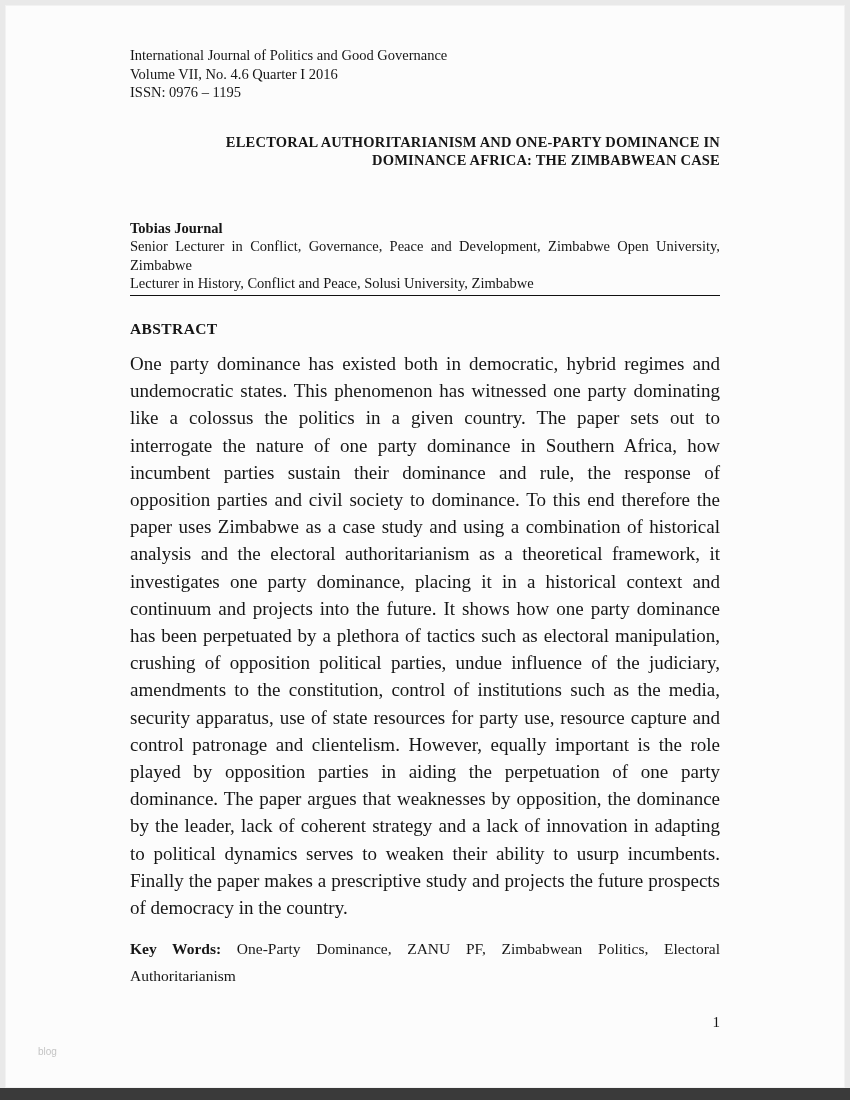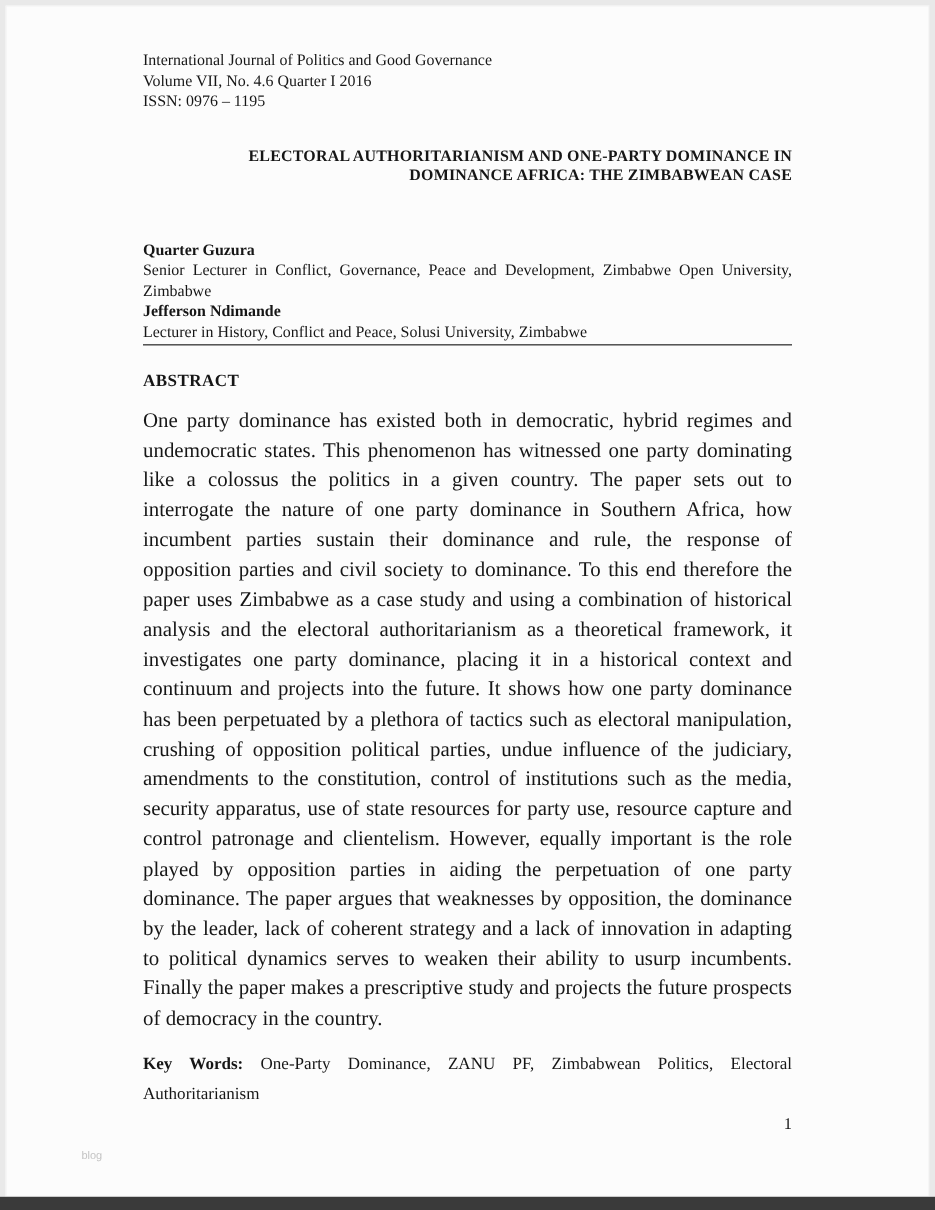--- a/index.html
+++ b/index.html
@@ -79,21 +79,20 @@
     text-align: right;
     font-size: 15px;
   }
   .watermark {
     position: absolute;
     left: 33px;
     top: 1041px;
     font-family: "Liberation Sans", "DejaVu Sans", sans-serif;
     font-size: 10px;
     color: #c4c4c4;
-    margin-left: 36px;
   }
   .footer-bar {
     position: absolute;
     left: 0;
     bottom: 0;
     width: 850px;
     height: 12px;
     background: #3a3a3a;
   }
 </style>
@@ -108,23 +107,22 @@
       <div>Volume VII, No. 4.6 Quarter I 2016</div>
       <div>ISSN: 0976 – 1195</div>
     </div>
 
     <div class="paper-title">
       <div>ELECTORAL AUTHORITARIANISM AND ONE-PARTY DOMINANCE IN</div>
       <div>DOMINANCE AFRICA: THE ZIMBABWEAN CASE</div>
     </div>
 
     <div class="authors">
-      <div class="author-name">Quarter Guzura</div>
+      <div class="author-name">Tobias Journal</div>
       <div class="author-affiliation">Senior Lecturer in Conflict, Governance, Peace and Development, Zimbabwe Open University, Zimbabwe</div>
-      <div class="author-name">Jefferson Ndimande</div>
       <div class="author-affiliation">Lecturer in History, Conflict and Peace, Solusi University, Zimbabwe</div>
       <hr class="rule">
     </div>
 
     <div class="abstract-heading">ABSTRACT</div>
 
     <div class="abstract-body">One party dominance has existed both in democratic, hybrid regimes and undemocratic states. This phenomenon has witnessed one party dominating like a colossus the politics in a given country. The paper sets out to interrogate the nature of one party dominance in Southern Africa, how incumbent parties sustain their dominance and rule, the response of opposition parties and civil society to dominance. To this end therefore the paper uses Zimbabwe as a case study and using a combination of historical analysis and the electoral authoritarianism as a theoretical framework, it investigates one party dominance, placing it in a historical context and continuum and projects into the future. It shows how one party dominance has been perpetuated by a plethora of tactics such as electoral manipulation, crushing of opposition political parties, undue influence of the judiciary, amendments to the constitution, control of institutions such as the media, security apparatus, use of state resources for party use, resource capture and control patronage and clientelism. However, equally important is the role played by opposition parties in aiding the perpetuation of one party dominance. The paper argues that weaknesses by opposition, the dominance by the leader, lack of coherent strategy and a lack of innovation in adapting to political dynamics serves to weaken their ability to usurp incumbents. Finally the paper makes a prescriptive study and projects the future prospects of democracy in the country.</div>
 
     <div class="keywords">
       <span class="kw-label">Key Words:</span>

